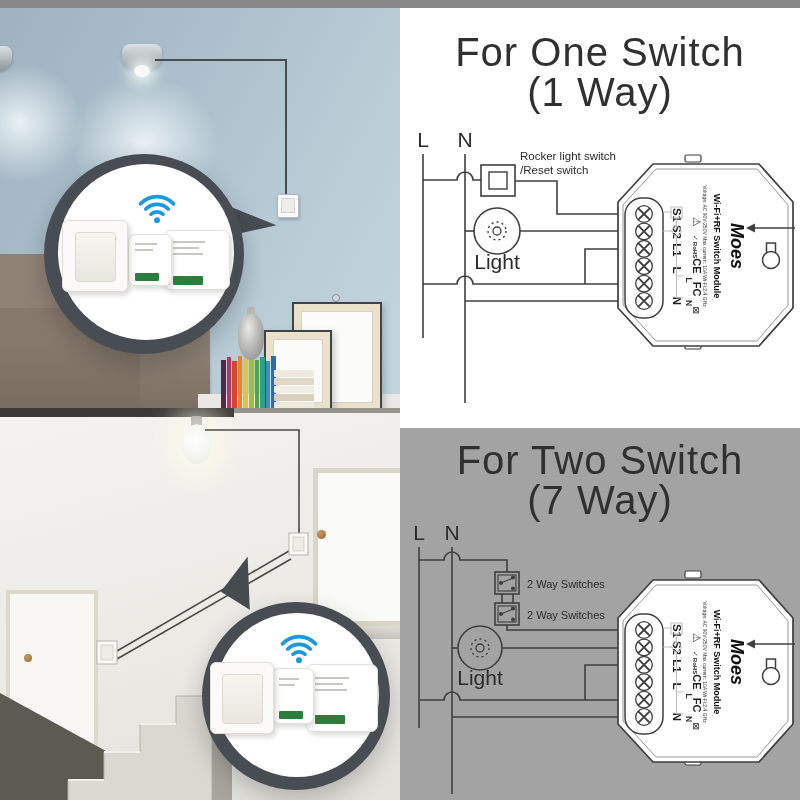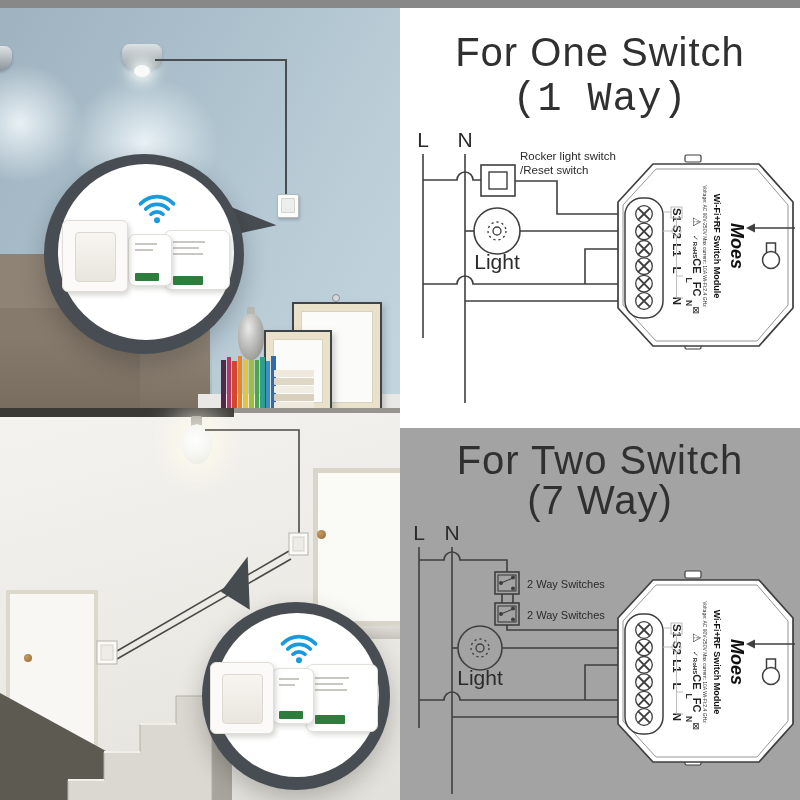--- a/index.html
+++ b/index.html
@@ -256,21 +256,21 @@
           <div class="rocker"></div>
         </div>
       <svg class="wifi" style="left:74px;top:26px;width:46px;height:36px;" viewBox="0 0 60 48">
           <use href="#wifi-sym"></use>
         </svg>
     </div>
   </div>
 
   <div class="q" id="diagram-one">
     <div class="title" style="top:24px;">For One Switch</div>
-    <div class="title" style="top:72px;font-family:Liberation Mono, monospace;">(1 Way)</div>
+    <div class="title" style="top:64px;">(1 Way)</div>
     <svg width="400" height="400" viewBox="400 0 400 400" style="position:absolute;left:0;top:0;">
       <g fill="#2b2b2b" font-size="21" text-anchor="middle">
         <text x="423" y="139">L</text>
         <text x="465" y="139">N</text>
       </g>
       <g stroke="#3f3f3f" stroke-width="1.6" fill="none">
         <path d="M423,146 V330"></path>
         <path d="M465,146 V395"></path>
         <path d="M423,172 H457 A8,8 0 0 1 473,172 H481"></path>
         <rect x="481" y="157" width="34" height="31"></rect>

